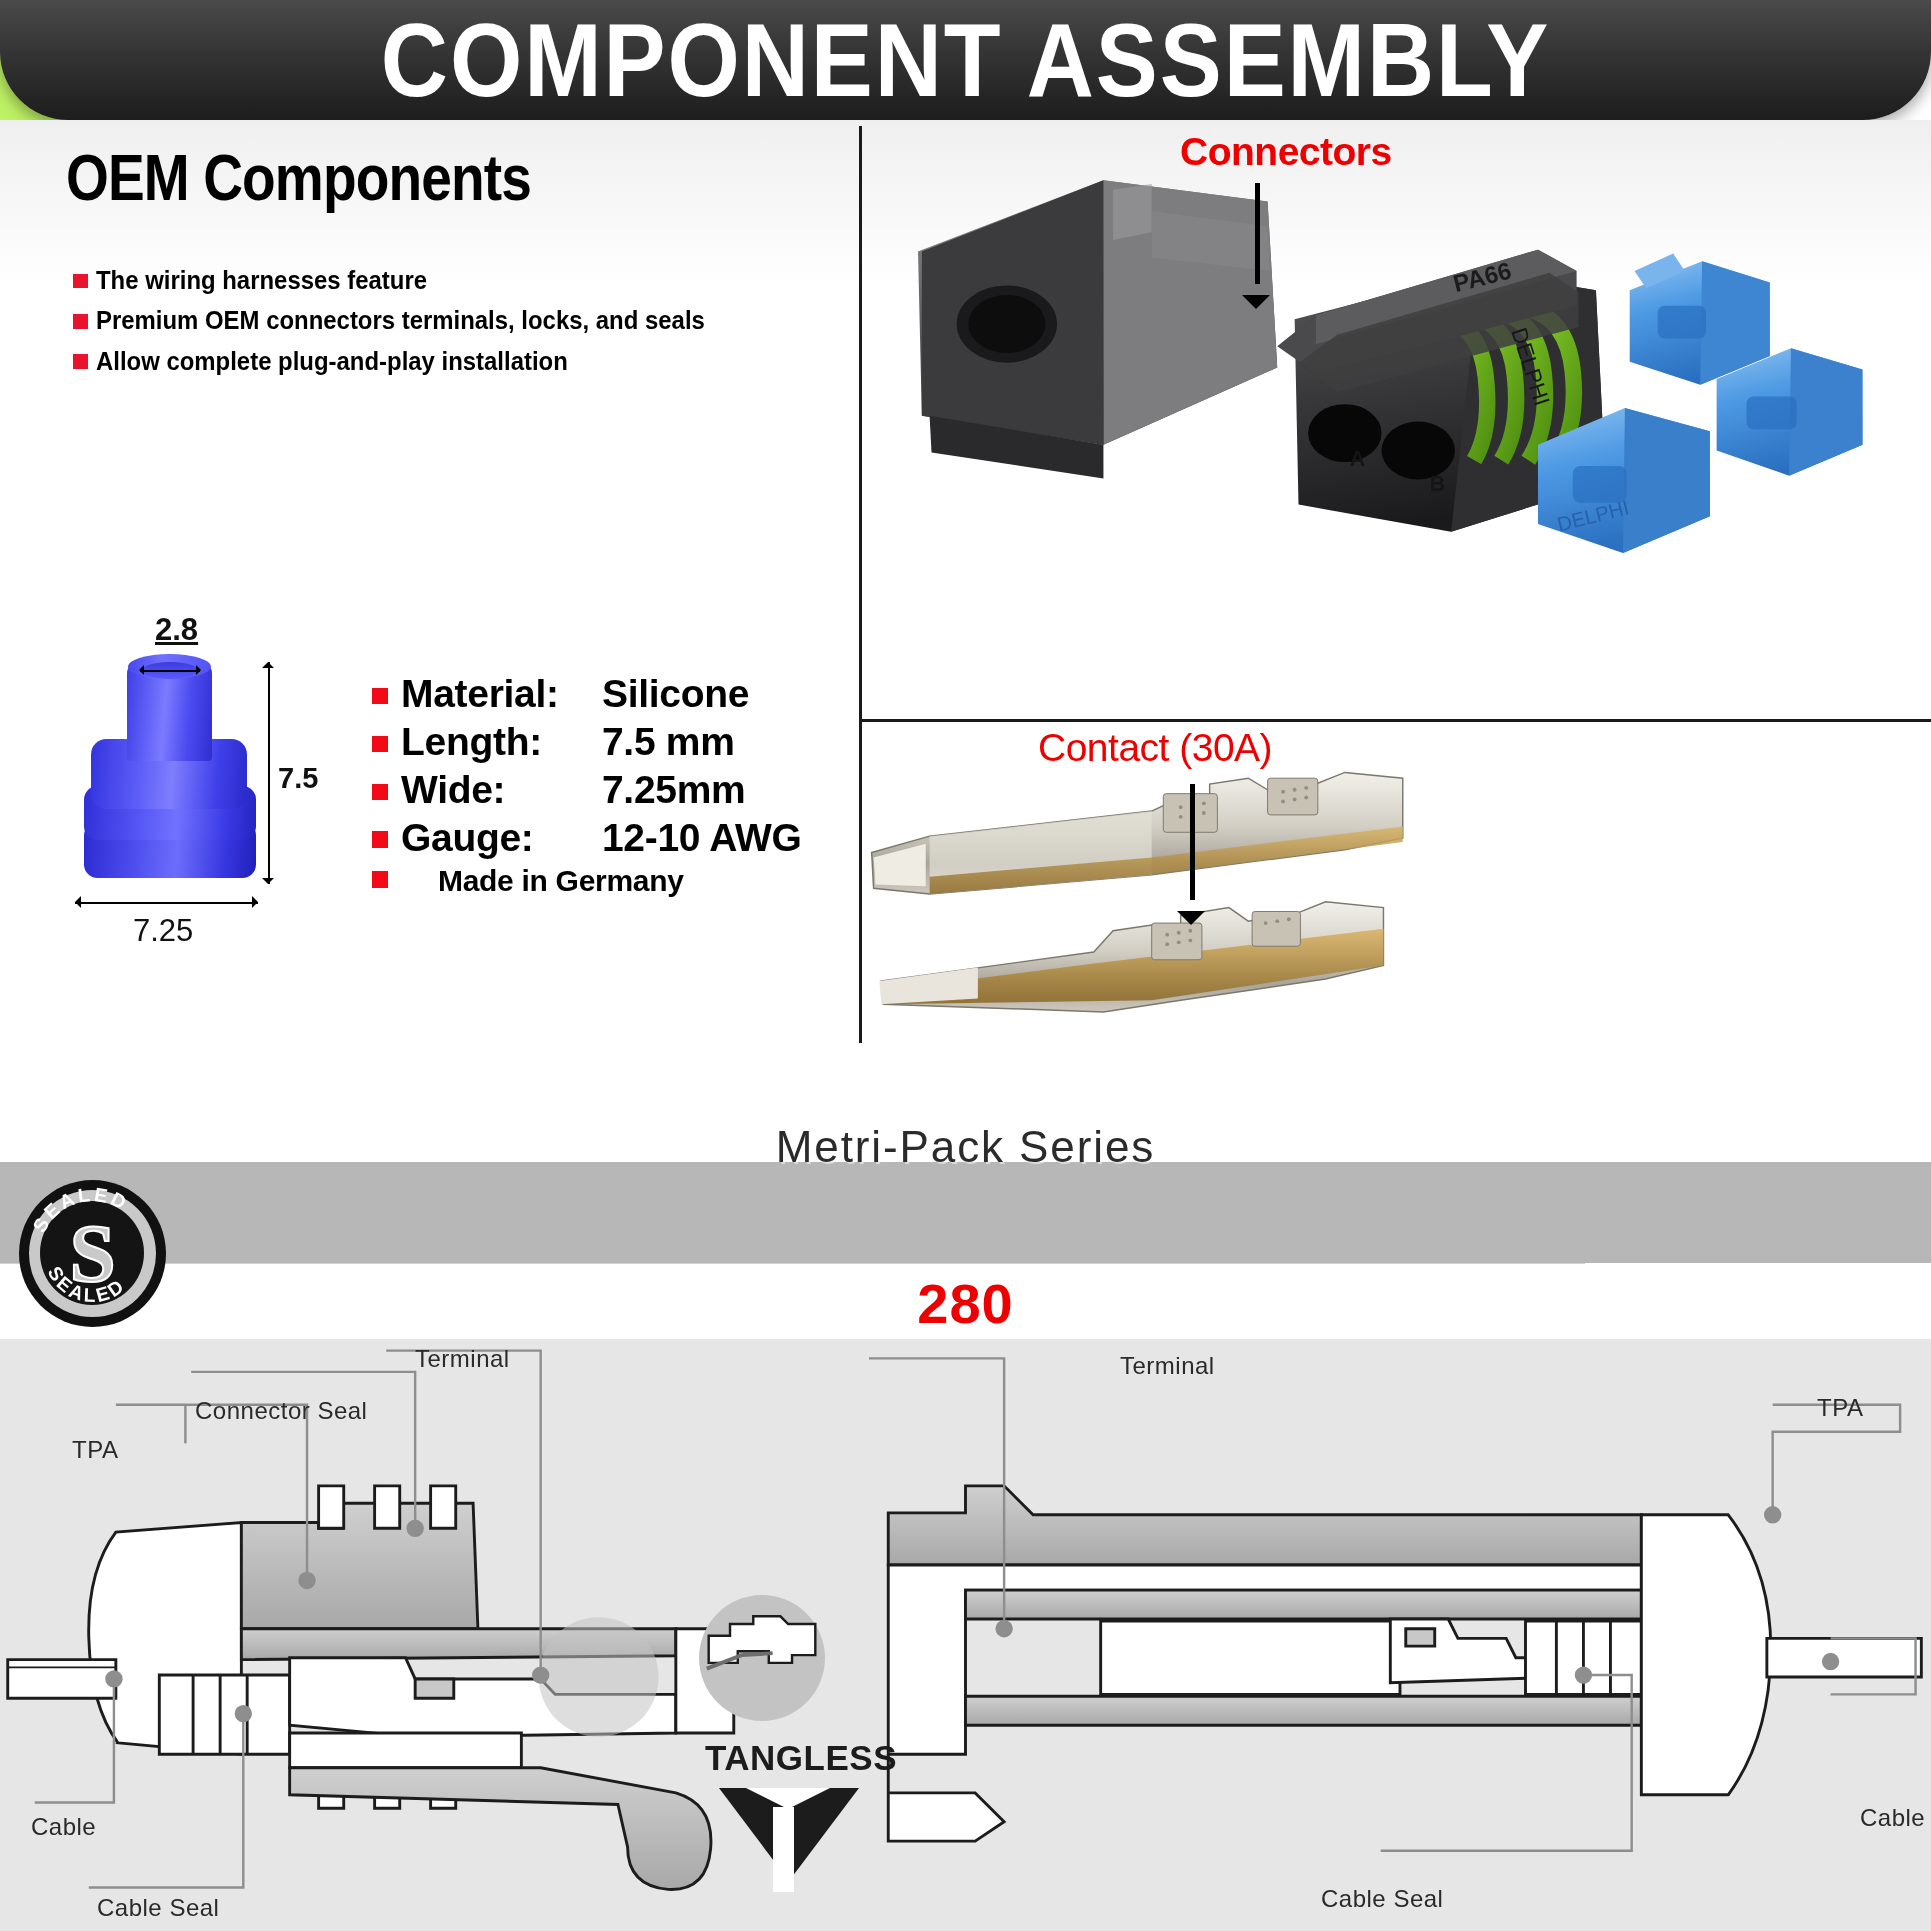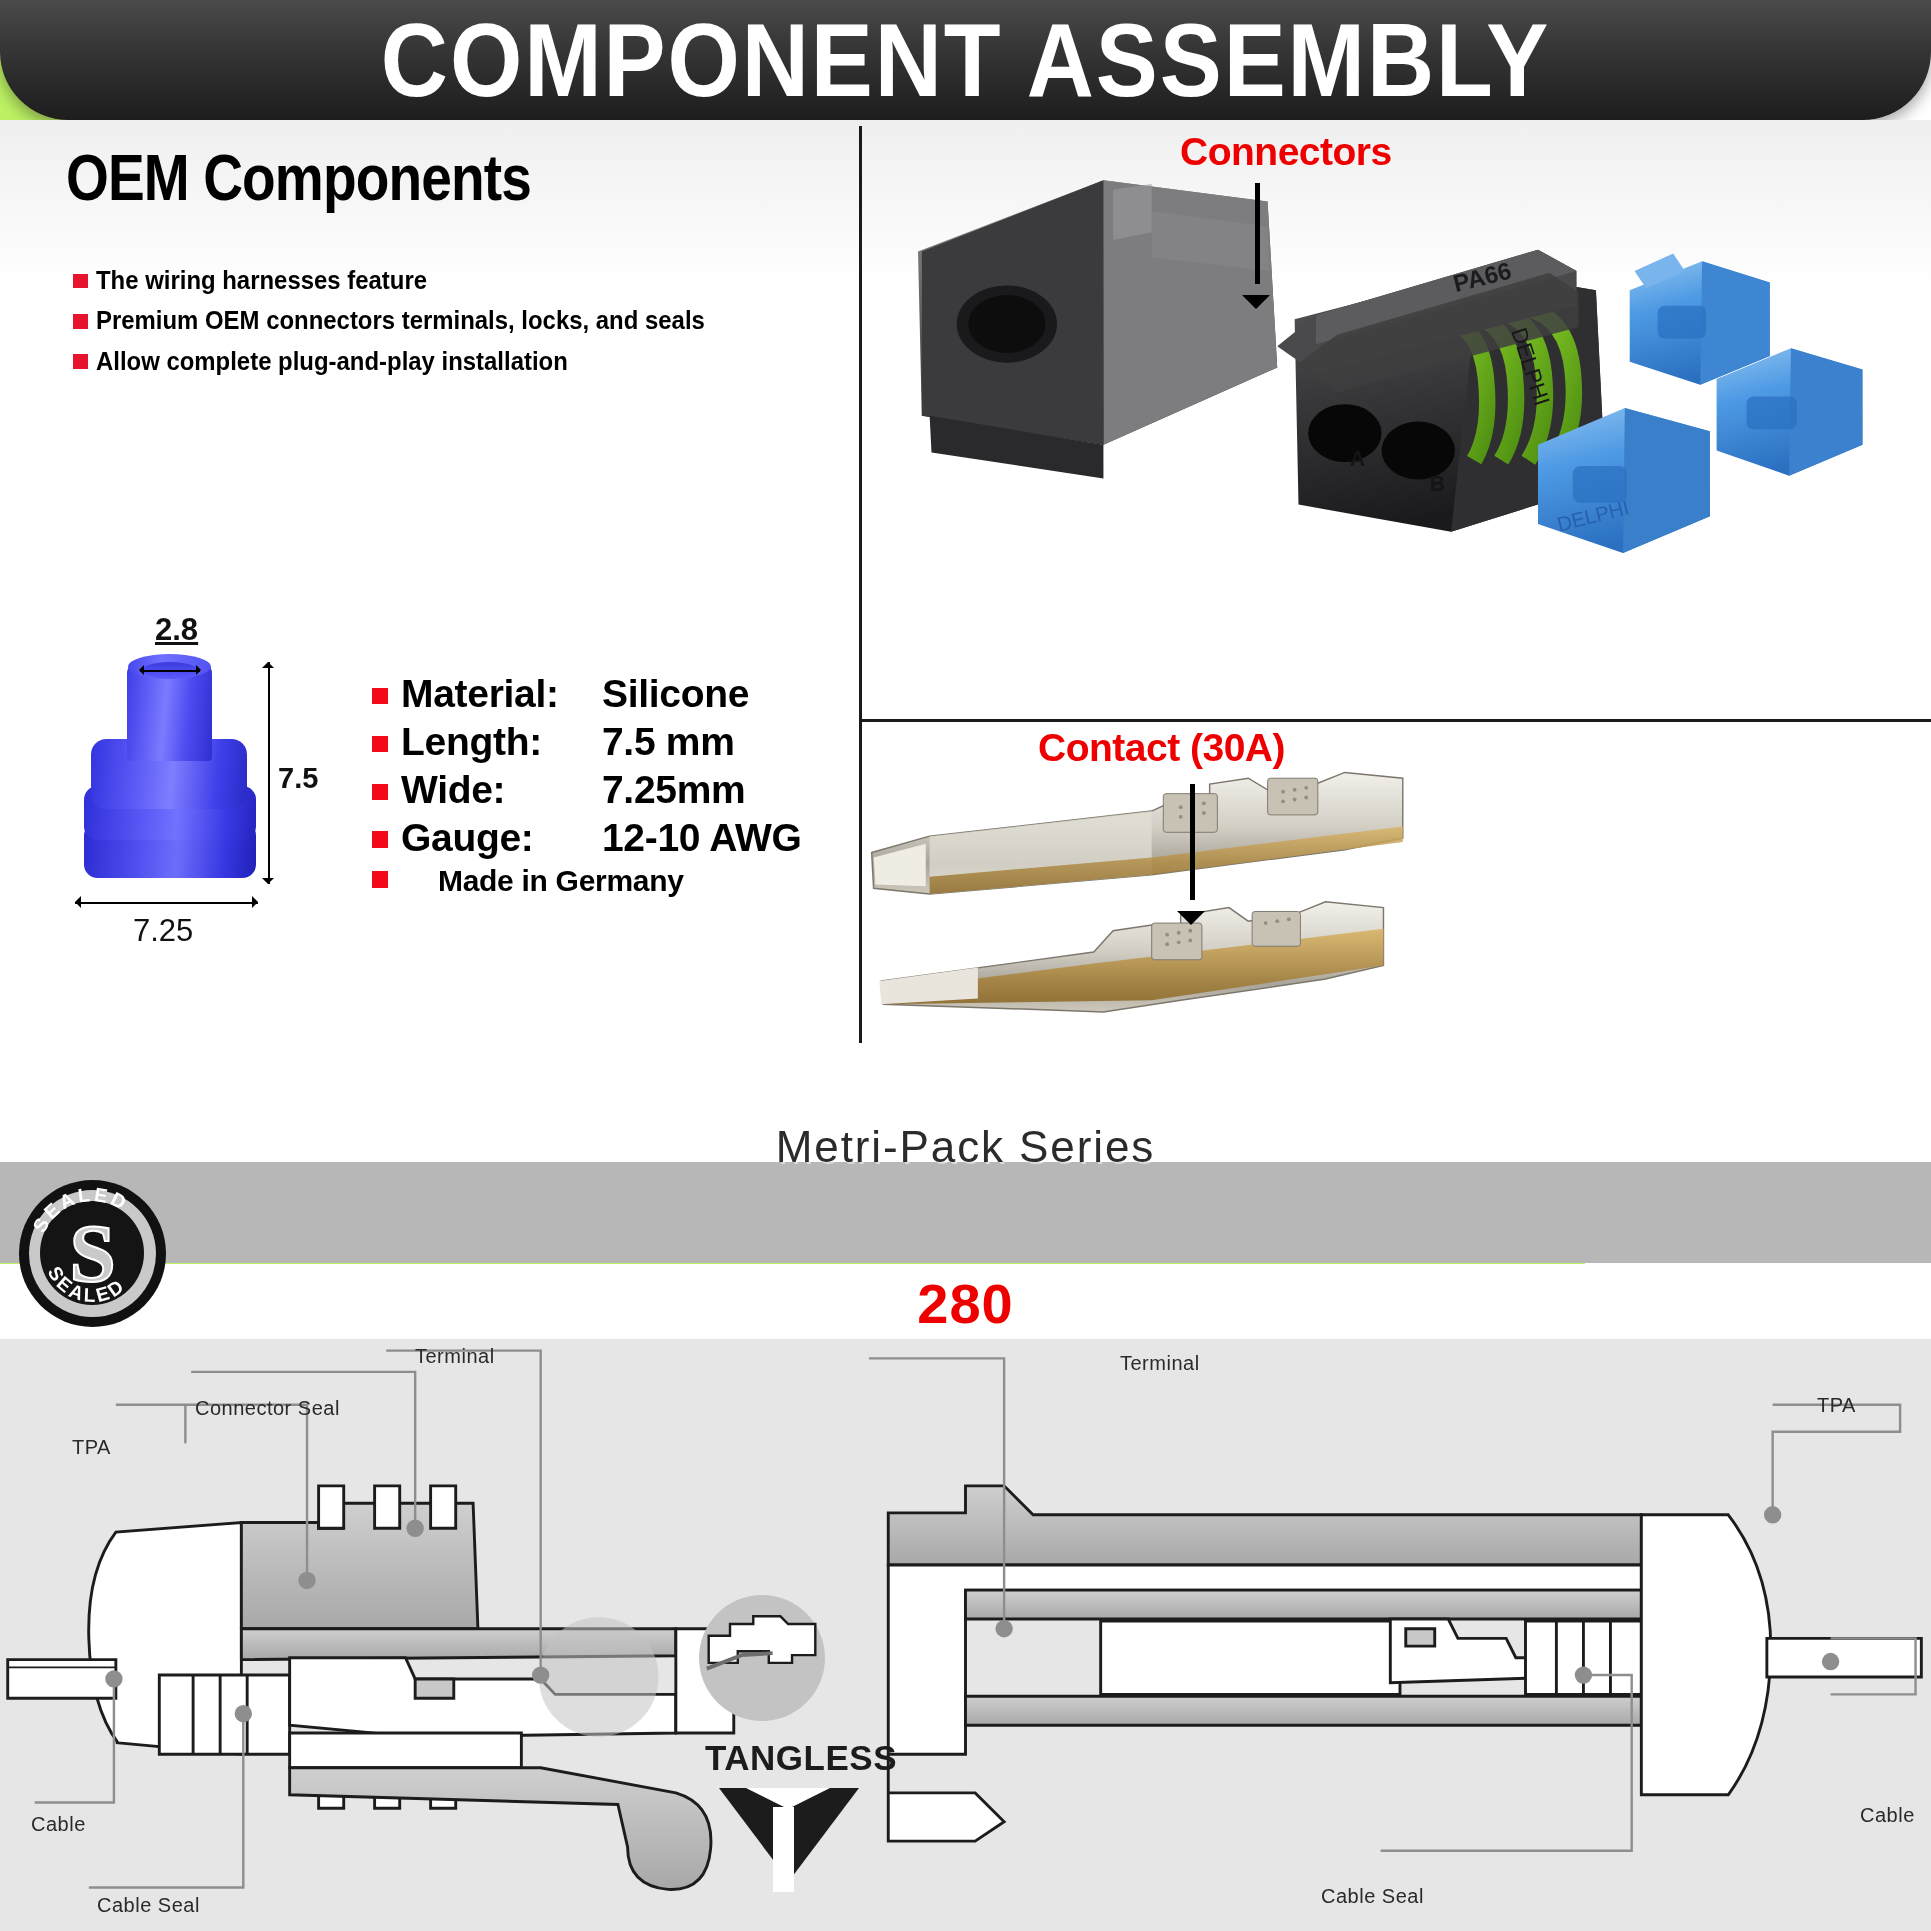--- a/index.html
+++ b/index.html
@@ -77,21 +77,21 @@
   .spec-single{font-size:30px;font-weight:bold;color:#000;letter-spacing:-0.3px;margin-left:37px;}
 
   
   .conn-panel{position:absolute;left:862px;top:126px;width:1069px;height:594px;overflow:hidden;}
   .lbl-connectors{position:absolute;left:1180px;top:130px;font-size:39px;font-weight:bold;color:#ee0000;
                   letter-spacing:-0.5px;}
   .arrow-connectors{position:absolute;left:1255px;top:183px;width:4.8px;height:101px;background:#000;}
   .arrow-connectors:after{content:"";position:absolute;left:-12.6px;bottom:-25px;border:14.5px solid transparent;
                   border-top-color:#000;border-bottom:0;}
 
-  .lbl-contact{position:absolute;left:1038px;top:726px;font-size:39px;font-weight:bold;color:#ee0000;
+  .lbl-contact{position:absolute;left:1038px;top:726px;font-size:39px;font-weight:normal;color:#ee0000;
                   letter-spacing:-0.5px;}
   .arrow-contact{position:absolute;left:1190px;top:784px;width:4.8px;height:116px;background:#000;}
   .arrow-contact:after{content:"";position:absolute;left:-12.6px;bottom:-25px;border:14.5px solid transparent;
                   border-top-color:#000;border-bottom:0;}
 
   
   .band{position:absolute;left:0;top:1162px;width:1931px;height:101px;background:#b7b7b7;}
   .band-title{position:absolute;left:0;top:1122px;width:1931px;text-align:center;
               font-size:44px;color:#2b2b2b;letter-spacing:1.9px;
               text-shadow:1.9px 1.9px 0 rgba(255,255,255,.5);}
@@ -101,21 +101,21 @@
 
   .sealed-badge{position:absolute;left:19.3px;top:1180px;width:147px;height:147px;border-radius:50%;
                 background:#111;display:block;}
   .sealed-badge .ring{position:absolute;left:9.7px;top:9.7px;width:127px;height:127px;border-radius:50%;
                 background:#c9c9c9;}
   .sealed-badge .inner{position:absolute;left:21px;top:21px;width:104px;height:104px;border-radius:50%;
                 background:#141414;}
 
   
   .tech{position:absolute;left:0;top:1339px;width:1931px;height:592px;background:#e6e6e6;}
-  .tech-lbl{position:absolute;font-size:20px;color:#2a2a2a;letter-spacing:0.5px;white-space:nowrap;}
+  .tech-lbl{position:absolute;font-size:24px;color:#2a2a2a;letter-spacing:0.5px;white-space:nowrap;}
 
   .tangless-circle{position:absolute;left:699px;top:1595px;width:126px;height:126px;border-radius:50%;
                    background:#c3c3c3;}
   .tangless-txt{position:absolute;left:698px;top:1738px;font-size:35px;font-weight:bold;color:#1c1c1c;
                 letter-spacing:0.5px;margin-left:7px;}
   .tangless-mark{position:absolute;left:719px;top:1788px;width:0;height:0;
                  border-left:70px solid transparent;border-right:70px solid transparent;
                  border-top:93px solid #1c1c1c;}
   .tangless-mark-in{position:absolute;left:746px;top:1788px;width:0;height:0;
                  border-left:42px solid transparent;border-right:42px solid transparent;

